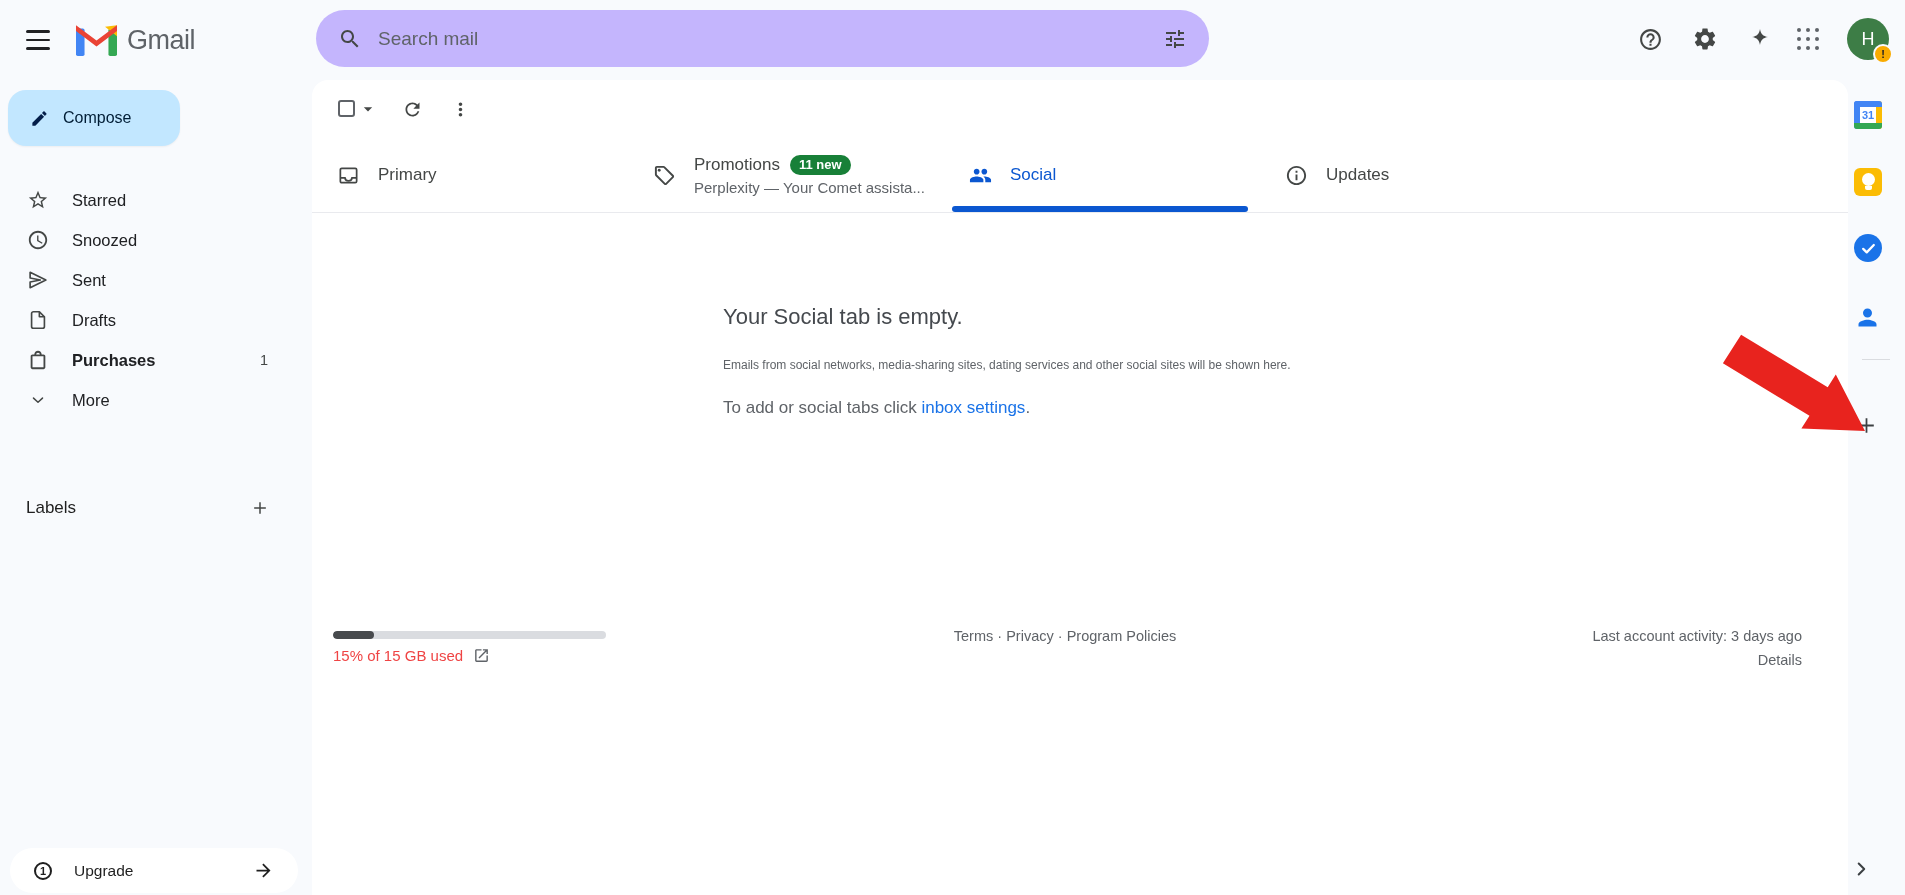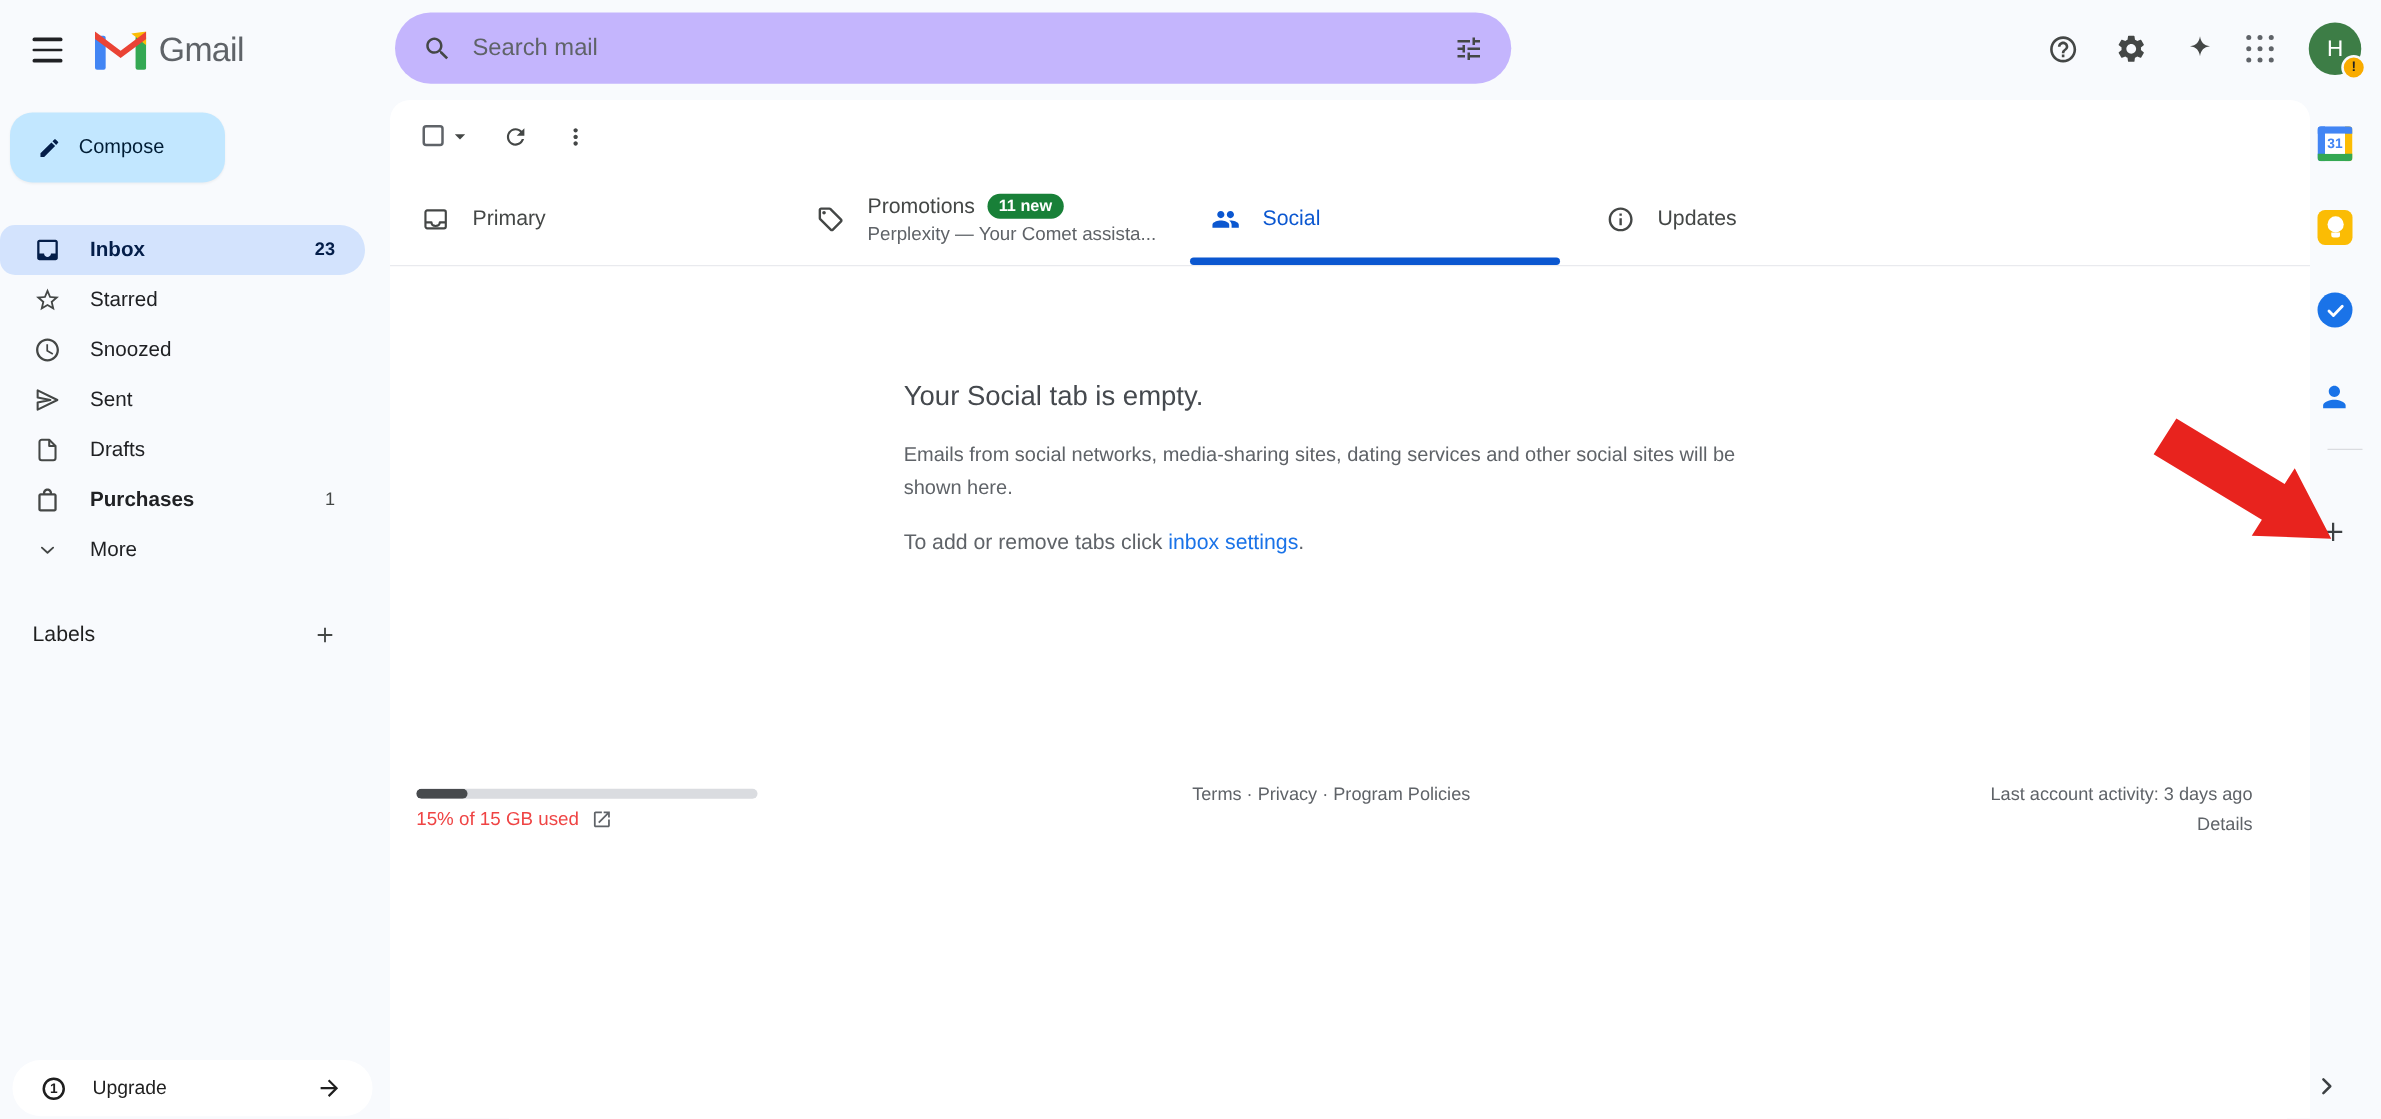--- a/index.html
+++ b/index.html
@@ -88,21 +88,21 @@
   .tab-underline { position: absolute; left: 8px; bottom: 0; width: 296px; height: 6px;
     background: #0b57d0; border-radius: 3px; }
   .promo-col { display: flex; flex-direction: column; gap: 4px; min-width: 0; }
   .promo-top { display: flex; align-items: flex-start; gap: 10px; }
   .promo-badge { background: #188038; color: #fff; font-size: 13px; font-weight: 700;
     padding: 2.5px 9px; border-radius: 10px; white-space: nowrap; }
   .promo-preview { font-size: 15px; color: #5f6368; white-space: nowrap; }
 
   #empty { position: absolute; left: 411px; top: 224px; width: 700px; }
   #empty .empty-title { font-size: 22px; font-weight: 400; color: #45494e; margin-bottom: 22px; }
-  #empty .empty-desc { font-size: 16px; color: #5f6368; line-height: 26px; margin-bottom: 20px; }
+  #empty .empty-desc { font-size: 12px; color: #5f6368; line-height: 26px; margin-bottom: 20px; }
   #empty .empty-cta { font-size: 17px; color: #5f6368; }
   #empty .empty-cta a { color: #1a73e8; text-decoration: none; }
 
   #storage-bar { position: absolute; left: 21px; top: 551px; width: 273px; height: 8px;
     background: #dadce0; border-radius: 4px; overflow: hidden; }
   #storage-fill { height: 100%; background: #474a4d; border-radius: 4px; width: 0; }
   #storage-line { position: absolute; left: 21px; top: 562px; height: 26px; display: flex;
     align-items: center; gap: 10px; font-size: 15px; color: #ef4444; }
   #legal { position: absolute; left: 0; right: 30px; top: 548px; text-align: center;
     font-size: 14.5px; color: #5f6368; }
@@ -203,29 +203,20 @@
   </button>
 
   <button id="compose" class="abs">
     <svg width="19" height="19" viewBox="0 0 24 24" fill="#041e49">
       <path d="M3 17.25V21h3.75L17.81 9.94l-3.75-3.75L3 17.25zM20.71 7.04c.39-.39.39-1.02 0-1.41l-2.34-2.34c-.39-.39-1.02-.39-1.41 0l-1.83 1.83 3.75 3.75 1.41-1.83z"></path>
     </svg>
     <span>Compose</span>
   </button>
 
   <nav id="nav" class="abs">
-    <button class="nav-item selected">
-      <span class="nav-ic">
-        <svg width="22" height="22" viewBox="0 0 24 24" fill="#041e49">
-            <path d="M19 3H5c-1.1 0-2 .9-2 2v14c0 1.1.9 2 2 2h14c1.1 0 2-.9 2-2V5c0-1.1-.9-2-2-2zm0 12h-4c0 1.66-1.35 3-3 3s-3-1.34-3-3H5V5h14v10z"></path>
-          </svg>
-      </span>
-      <span class="nav-label">Inbox</span>
-      <span class="nav-count">23</span>
-    </button>
     <button class="nav-item">
       <span class="nav-ic">
         <svg width="22" height="22" viewBox="0 0 24 24" fill="#444746">
             <path d="M22 9.24l-7.19-.62L12 2 9.19 8.63 2 9.24l5.46 4.73L5.82 21 12 17.27 18.18 21l-1.63-7.03L22 9.24zM12 15.4l-3.76 2.27 1-4.28-3.32-2.88 4.38-.38L12 6.1l1.71 4.04 4.38.38-3.32 2.88 1 4.28L12 15.4z"></path>
           </svg>
       </span>
       <span class="nav-label">Starred</span>
     </button>
     <button class="nav-item">
       <span class="nav-ic">
@@ -352,21 +343,21 @@
               <path d="M11 7h2v2h-2zm0 4h2v6h-2zm1-9C6.48 2 2 6.48 2 12s4.48 10 10 10 10-4.48 10-10S17.52 2 12 2zm0 18c-4.41 0-8-3.59-8-8s3.59-8 8-8 8 3.59 8 8-3.59 8-8 8z"></path>
             </svg>
         </span>
         <span class="tab-label">Updates</span>
       </button>
     </div>
 
     <div id="empty">
       <div class="empty-title">Your Social tab is empty.</div>
       <p class="empty-desc">Emails from social networks, media-sharing sites, dating services and other social sites will be shown here.</p>
-      <p class="empty-cta"><span>To add or remove tabs click </span><a href="#">inbox settings</a><span>.</span></p>
+      <p class="empty-cta"><span>To add or social tabs click </span><a href="#">inbox settings</a><span>.</span></p>
     </div>
 
     <div id="storage-bar">
       <div id="storage-fill" style="width: 15%;"></div>
     </div>
     <div id="storage-line">
       <span>15% of 15 GB used</span>
       <a href="#">
         <svg width="17" height="17" viewBox="0 0 24 24" fill="#5f6368">
           <path d="M19 19H5V5h7V3H5c-1.11 0-2 .9-2 2v14c0 1.1.89 2 2 2h14c1.1 0 2-.9 2-2v-7h-2v7zM14 3v2h3.59l-9.83 9.83 1.41 1.41L19 6.41V10h2V3h-7z"></path>

